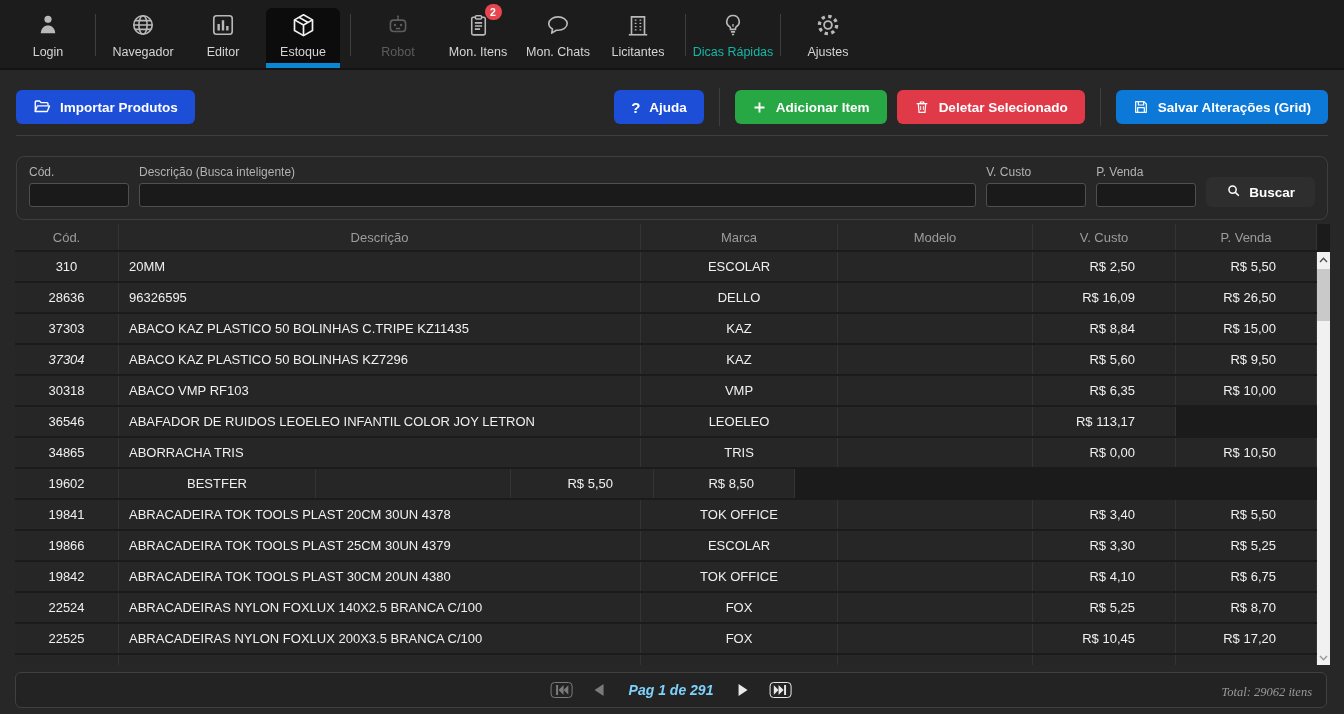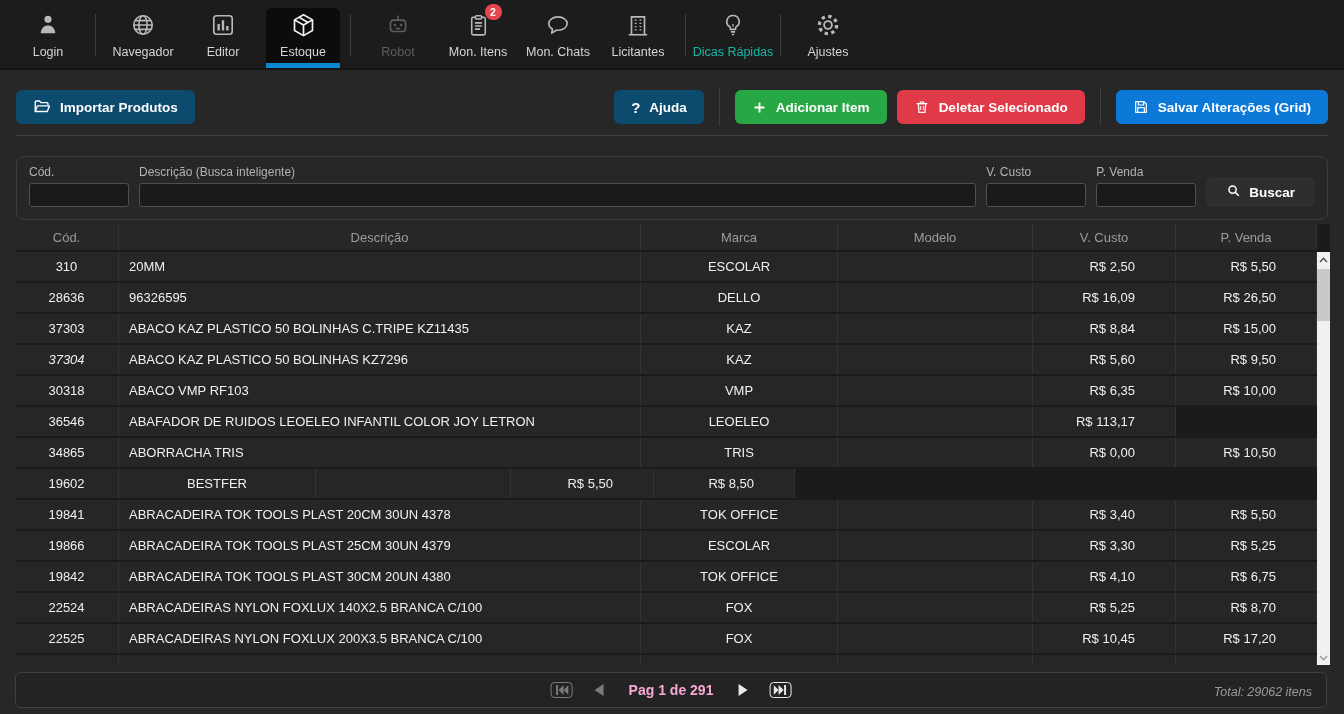--- a/index.html
+++ b/index.html
@@ -18,21 +18,21 @@
   .nav-item.selected .sel-bar{position:absolute;left:0;right:0;bottom:0;height:5px;}
   .nav-item.disabled .nico{color:#5d5d5d;}
   .nav-item.disabled .nlabel{color:#5d5d5d;}
   .nav-sep{width:1px;background:#3e3e3e;margin:14px 7px 12px;}
   .badge{position:absolute;top:-6px;right:-11px;min-width:11px;height:16px;border-radius:9px;
          color:#fff;font-size:10.5px;font-weight:700;display:flex;align-items:center;justify-content:center;padding:0 3px;}
 
   
   .toolbar{display:flex;align-items:center;padding:18px 16px 0;}
   .btn{display:inline-flex;align-items:center;gap:9px;height:34px;padding:0 17px;border-radius:6px;
-       font-size:13.5px;font-weight:600;color:#fff;background:#0c4a6e;border:none;cursor:pointer;
+       font-size:13.5px;font-weight:600;color:#fff;background:#1d4ed8;border:none;cursor:pointer;
        font-family:"Liberation Sans",sans-serif;}
   .btn .bico{display:flex;align-items:center;}
   .toolbar-right{margin-left:auto;display:flex;align-items:center;}
   .tool-sep{width:1px;height:38px;background:#3e3e3e;margin:0 15px;}
   .hr{height:1px;background:#3f3f3f;margin:9px 16px 0;}
 
   
   .search-panel{margin:20px 16px 0;border:1px solid #3e3e3e;border-radius:8px;
                 padding:8px 12px 12px;display:flex;gap:10px;align-items:flex-end;}
   .field{display:flex;flex-direction:column;}
@@ -62,23 +62,23 @@
   .sb-thumb{position:absolute;left:0;right:0;top:17px;height:52px;background:#c9c9c9;cursor:grab;}
 
   
   .footer{position:absolute;left:15px;width:1312px;top:672px;height:36px;border:1px solid #404040;
           border-radius:6px;background:#232323;box-sizing:border-box;}
   .pager{position:absolute;left:50%;top:0;bottom:0;transform:translateX(-50%);display:flex;align-items:center;gap:20px;}
   .pg-box{width:22px;height:16px;border:1.5px solid currentColor;border-radius:4px;display:flex;
           align-items:center;justify-content:center;cursor:pointer;background:transparent;padding:0;}
   .pg-tri{background:none;border:none;padding:0;display:flex;align-items:center;cursor:pointer;}
   .dim{color:#7a7a7a;} .lit{color:#e9e9e9;}
-  .page-text{font-size:14px;font-weight:700;color:#f9a8d4;margin:8px 4px;}
+  .page-text{font-size:14px;font-weight:700;color:#7dd3fc;margin:8px 4px;font-style:italic;}
   .total{position:absolute;right:14px;top:4px;bottom:0;display:flex;align-items:center;
-         font-style:italic;color:#9a9a9a;font-size:12.5px;}
+         font-style:italic;color:#9a9a9a;font-size:12.5px;font-family:Liberation Serif, serif;}
 </style>
 </head>
 <body>
 
 <div id="app">
 
   <div class="navbar">
     <div style="display:flex" id="navItems">
         <div class="nav-item">
           <span class="nico">

